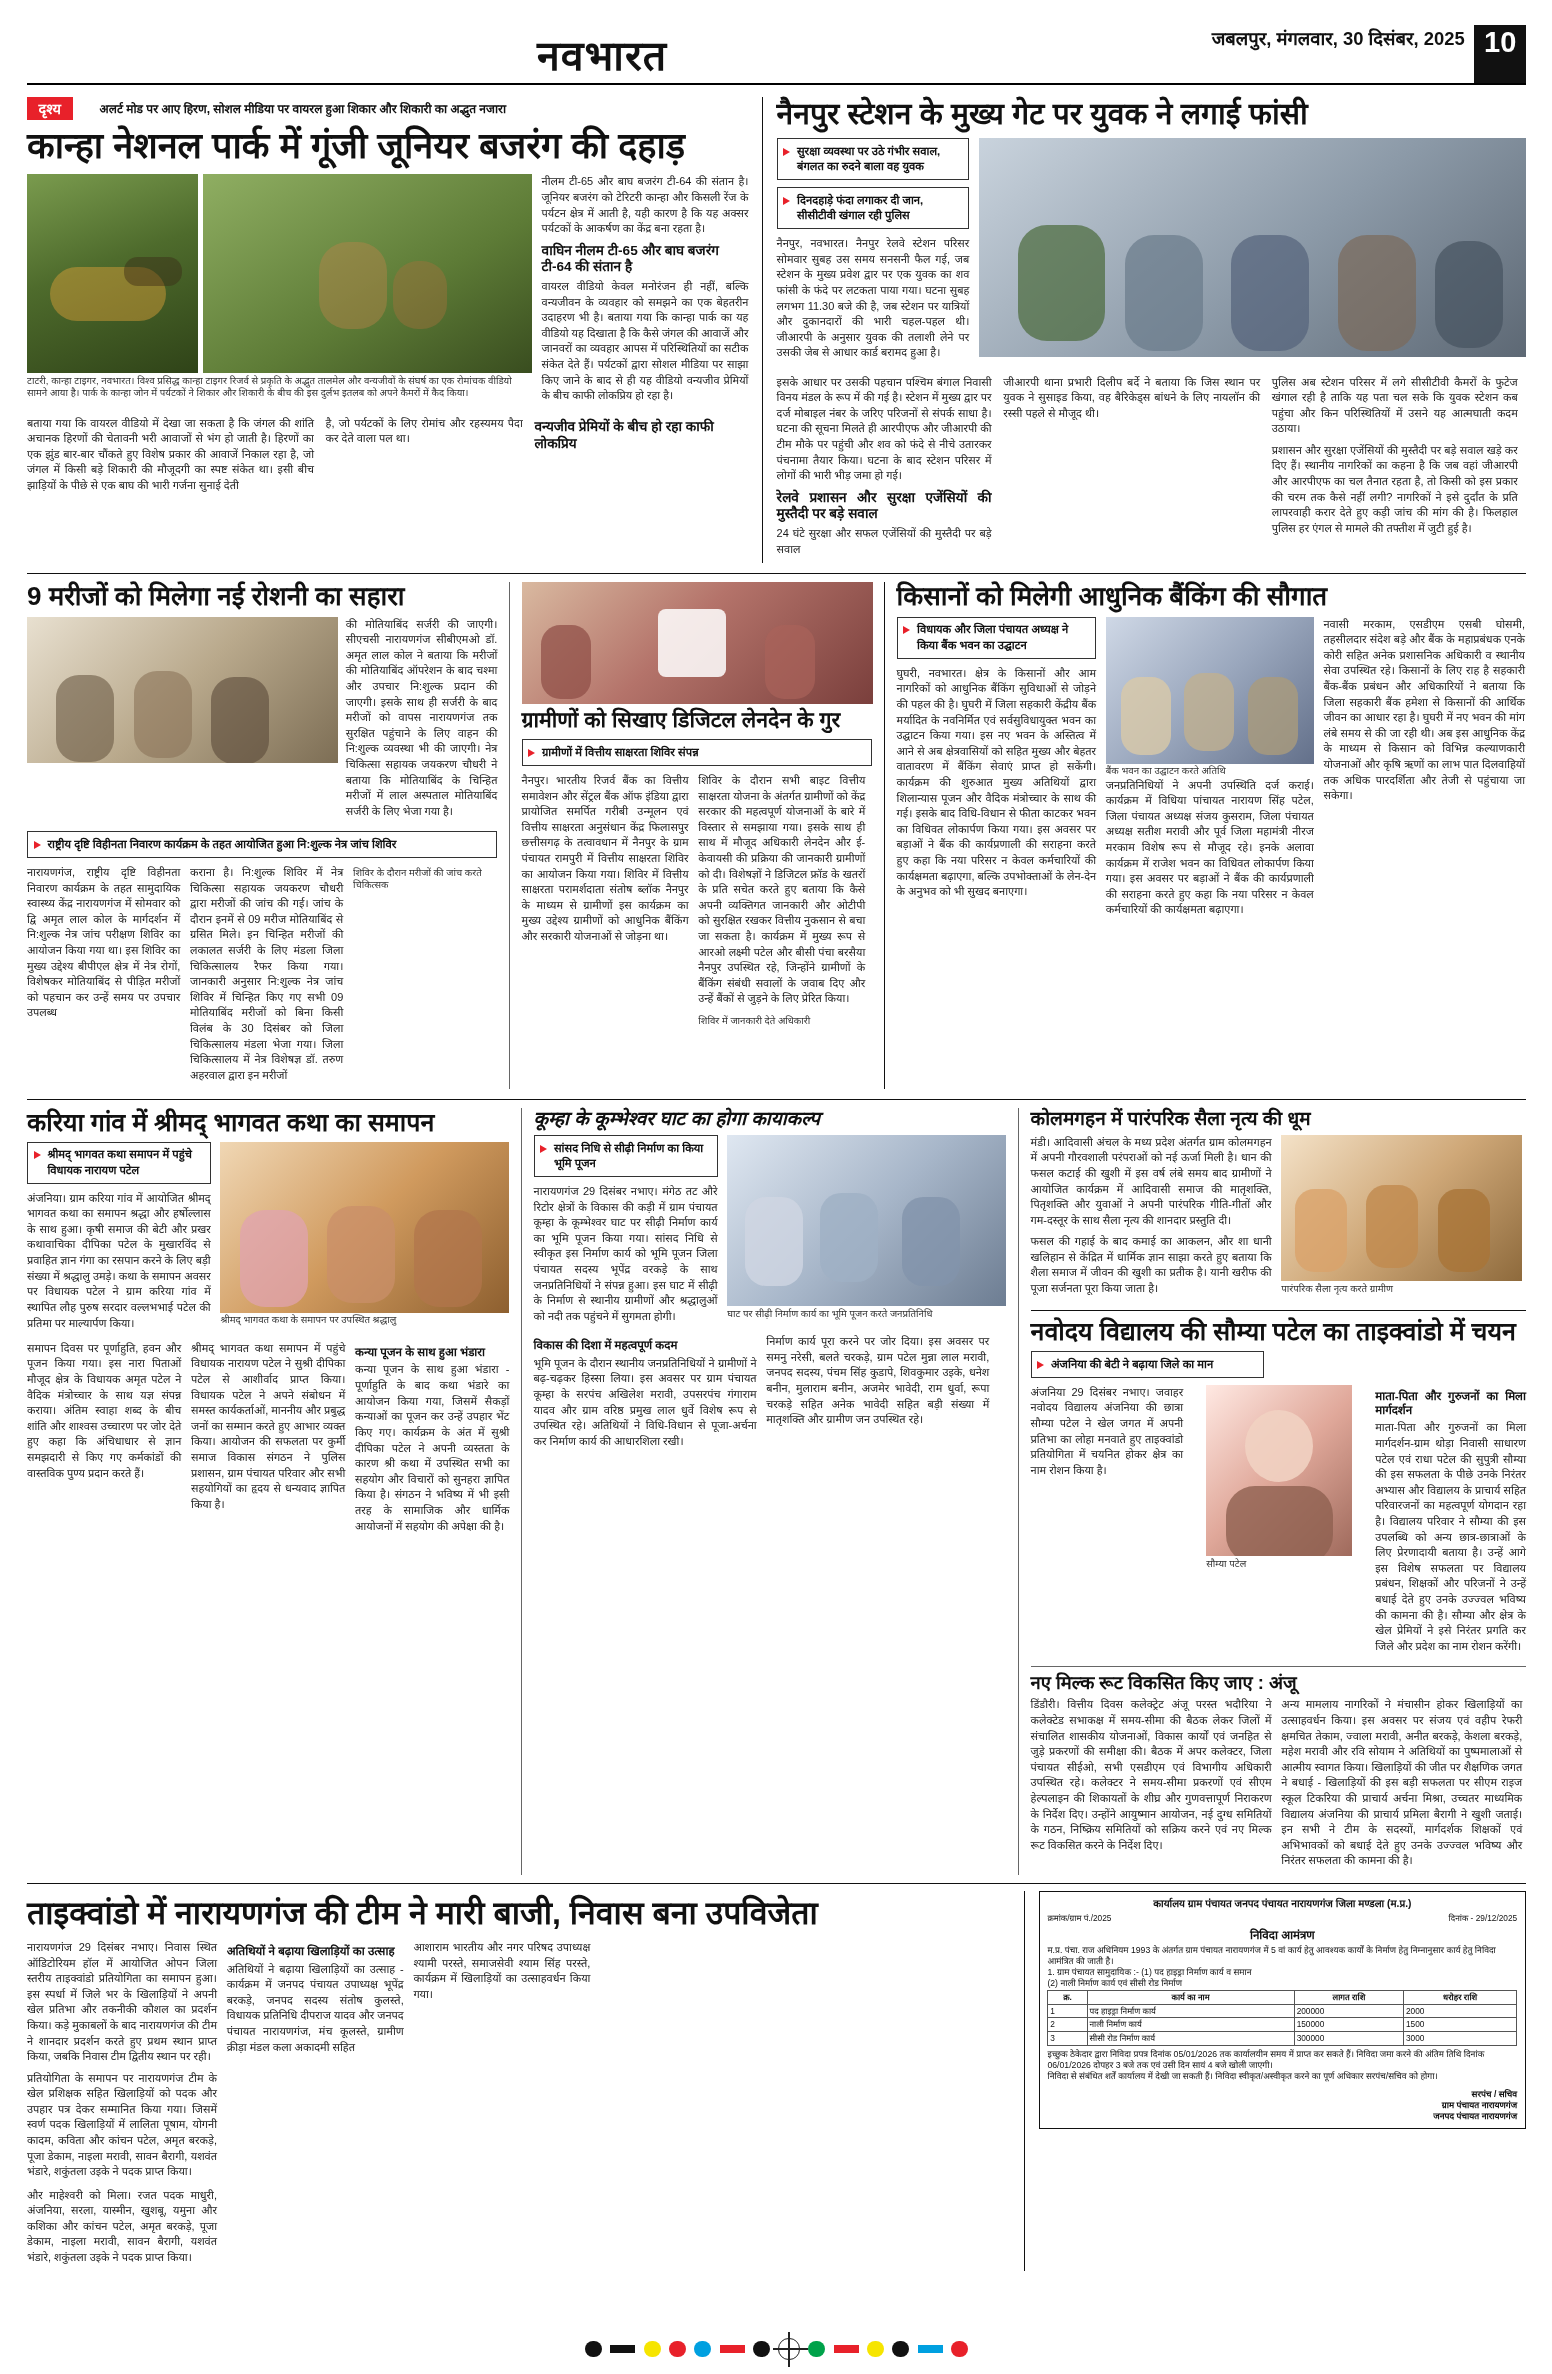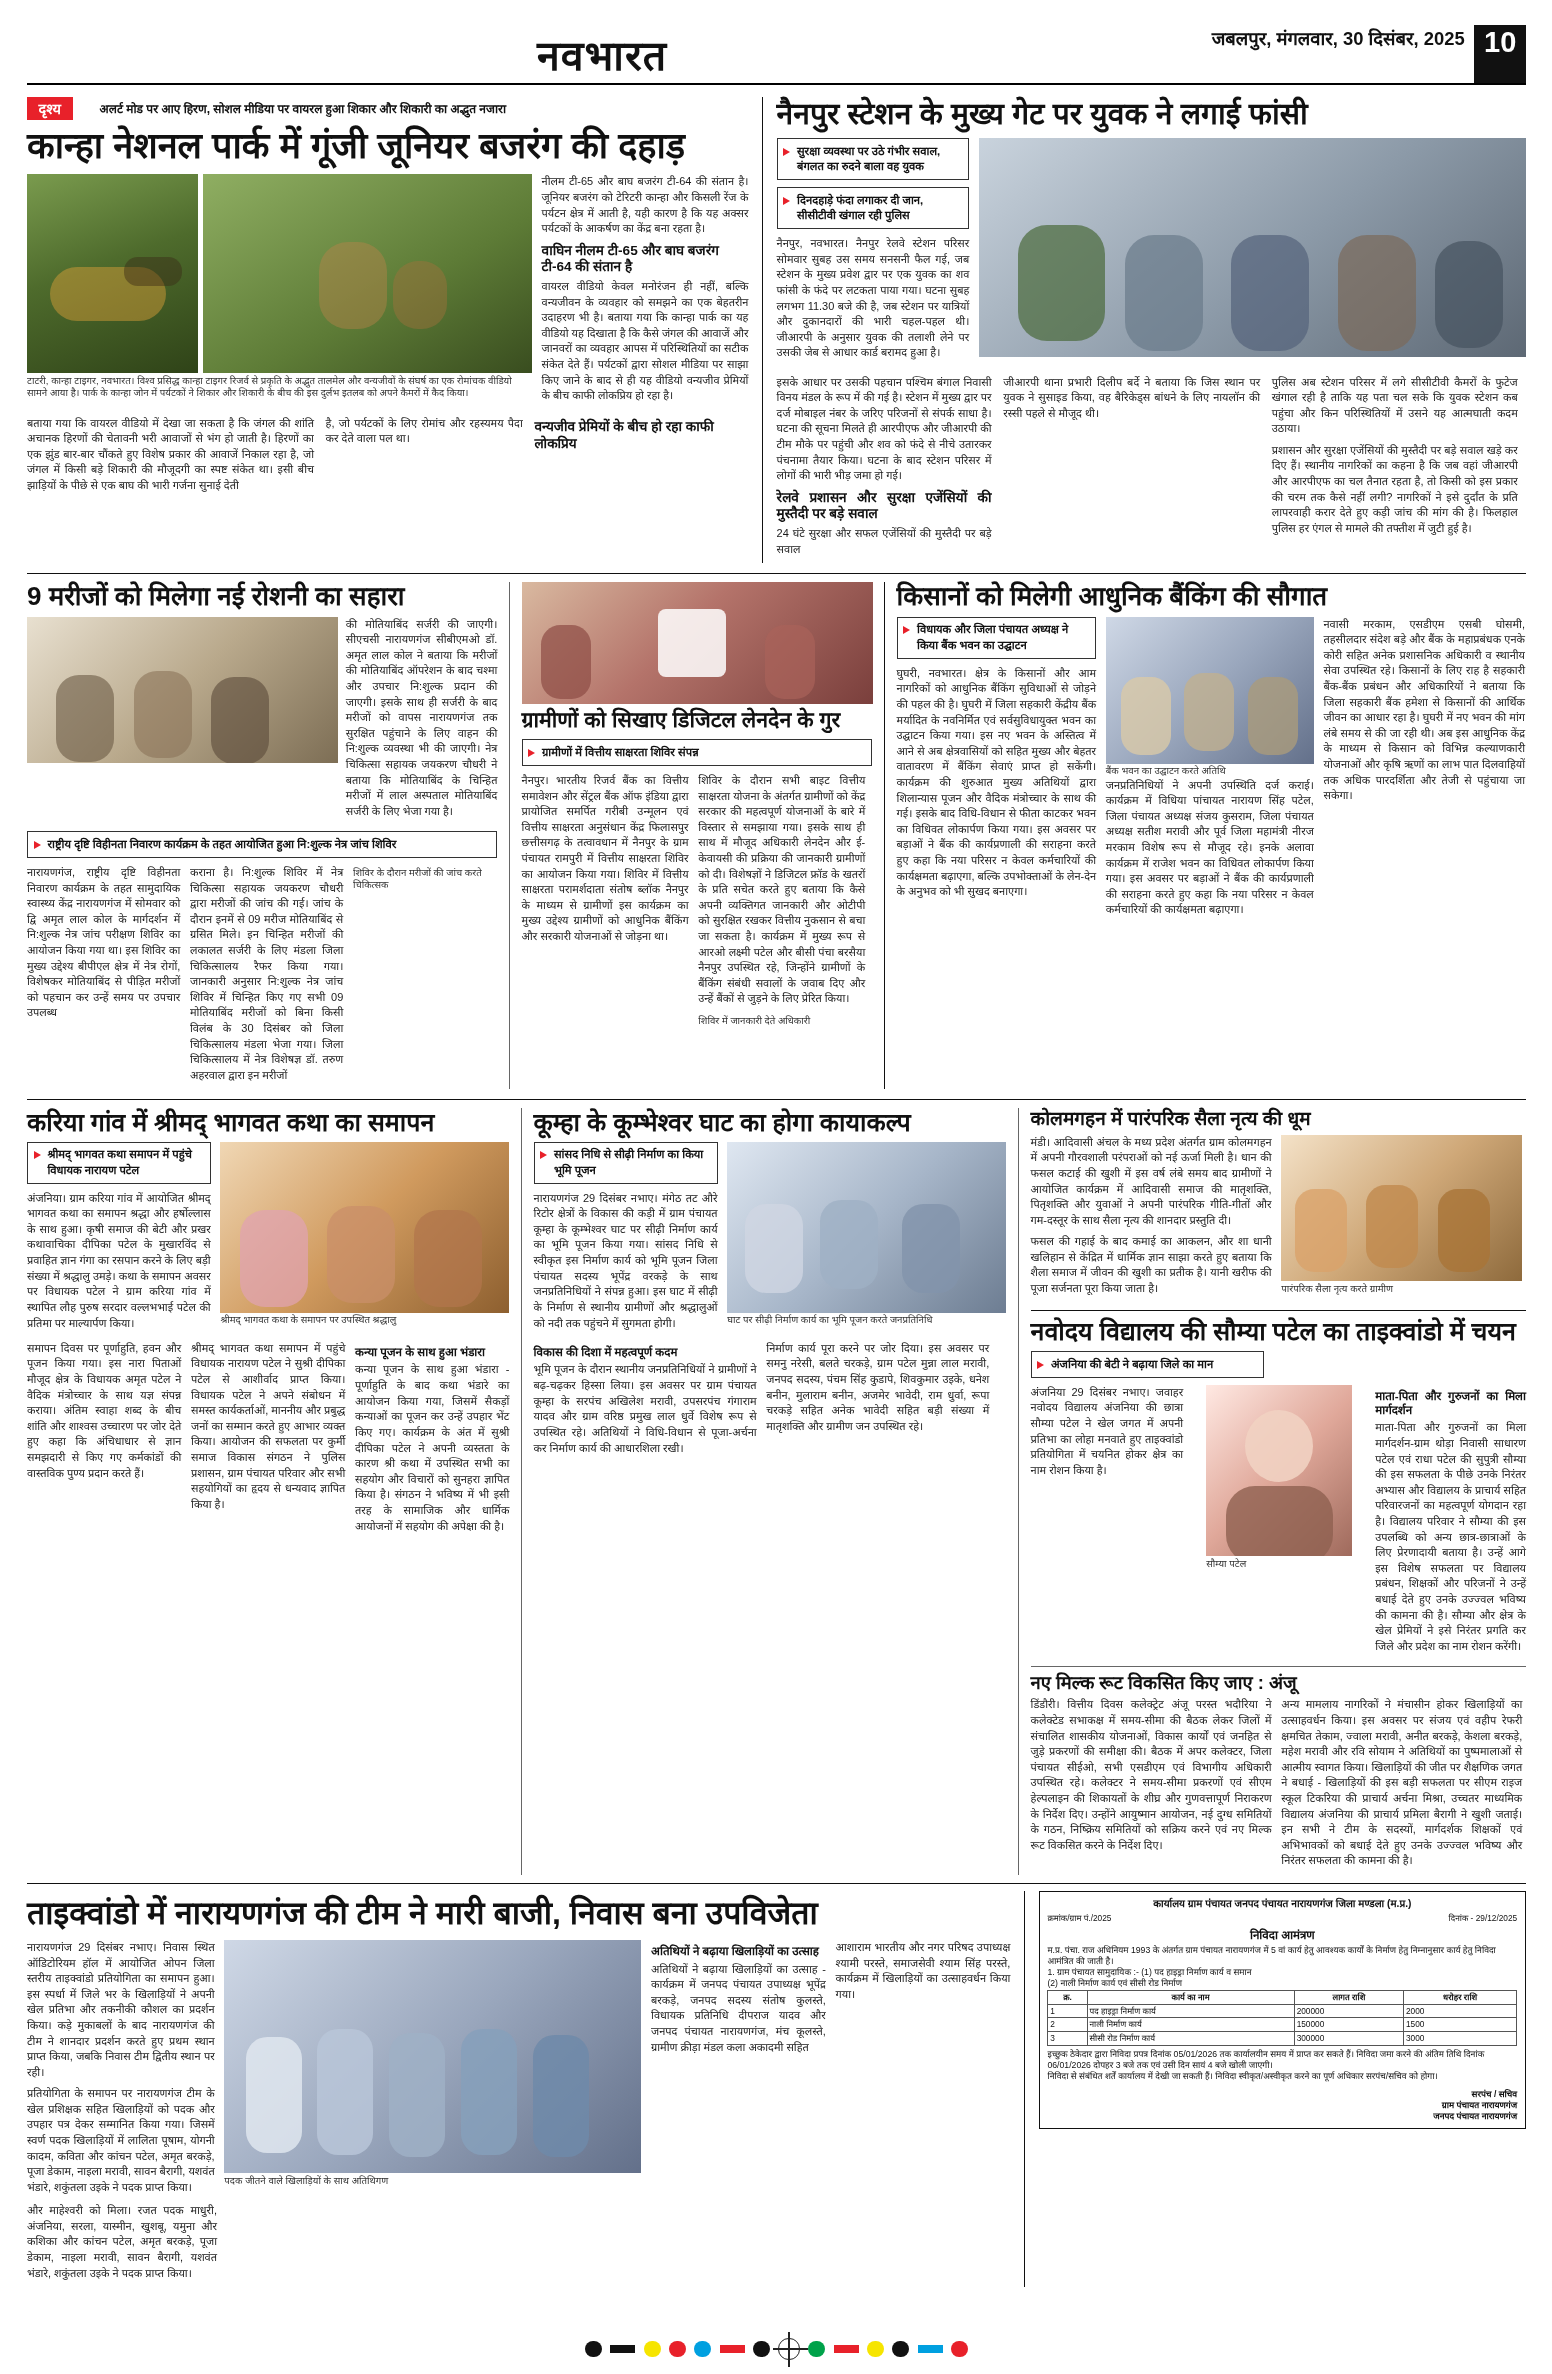--- a/index.html
+++ b/index.html
@@ -398,21 +398,21 @@
           <p>श्रीमद् भागवत कथा समापन में पहुंचे विधायक नारायण पटेल ने सुश्री दीपिका पटेल से आशीर्वाद प्राप्त किया। विधायक पटेल ने अपने संबोधन में समस्त कार्यकर्ताओं, माननीय और प्रबुद्ध जनों का सम्मान करते हुए आभार व्यक्त किया। आयोजन की सफलता पर कुर्मी समाज विकास संगठन ने पुलिस प्रशासन, ग्राम पंचायत परिवार और सभी सहयोगियों का हृदय से धन्यवाद ज्ञापित किया है।</p>
         </div>
         <div style="width:155px;" class="col-text">
           <div class="subhead" style="font-size:11.6px;">कन्या पूजन के साथ हुआ भंडारा</div>
           <p>कन्या पूजन के साथ हुआ भंडारा - पूर्णाहुति के बाद कथा भंडारे का आयोजन किया गया, जिसमें सैकड़ों कन्याओं का पूजन कर उन्हें उपहार भेंट किए गए। कार्यक्रम के अंत में सुश्री दीपिका पटेल ने अपनी व्यस्तता के कारण श्री कथा में उपस्थित सभी का सहयोग और विचारों को सुनहरा ज्ञापित किया है। संगठन ने भविष्य में भी इसी तरह के सामाजिक और धार्मिक आयोजनों में सहयोग की अपेक्षा की है।</p>
         </div>
       </div>
     </div>
 
     <div style="width:497px; padding:0 11.6px; border-right:1px solid #666;">
-      <div class="hl" style="font-size:25px;">कूम्हा के कूम्भेश्वर घाट का होगा कायाकल्प</div>
+      <div class="hl" style="font-size:19px;font-style:italic;">कूम्हा के कूम्भेश्वर घाट का होगा कायाकल्प</div>
       <div class="row" style="margin-top:5.8px; gap:9.7px;">
         <div style="width:184px;">
           <div class="bullet-box">सांसद निधि से सीढ़ी निर्माण का किया भूमि पूजन</div>
           <div class="col-text">
             <p>नारायणगंज 29 दिसंबर नभाए। मंगेठ तट औरे रिटोर क्षेत्रों के विकास की कड़ी में ग्राम पंचायत कूम्हा के कूम्भेश्वर घाट पर सीढ़ी निर्माण कार्य का भूमि पूजन किया गया। सांसद निधि से स्वीकृत इस निर्माण कार्य को भूमि पूजन जिला पंचायत सदस्य भूपेंद्र वरकड़े के साथ जनप्रतिनिधियों ने संपन्न हुआ। इस घाट में सीढ़ी के निर्माण से स्थानीय ग्रामीणों और श्रद्धालुओं को नदी तक पहुंचने में सुगमता होगी।</p>
           </div>
         </div>
         <div style="width:279px;">
           <div class="photo imgH" style="width:279px;height:171px;">
             <div class="ph-blob" style="width:58px;height:89px;background:#cfd6e2;left:17.5px;top:62px;border-radius:21.3px;opacity:.8;"></div>
@@ -485,30 +485,20 @@
     </div>
   </div>
 
   <div style="border-top:1.9px solid #111; margin-top:7.8px; padding-top:7.8px;" class="row">
     <div style="width:998px; padding-right:13.6px; border-right:1.9px solid #111;">
       <div class="hl" style="font-size:32px; margin-top:4.9px;">ताइक्वांडो में नारायणगंज की टीम ने मारी बाजी, निवास बना उपविजेता</div>
       <div class="row" style="margin-top:7.8px; gap:9.7px;">
         <div style="width:190px;" class="col-text">
           <p>नारायणगंज 29 दिसंबर नभाए। निवास स्थित ऑडिटोरियम हॉल में आयोजित ओपन जिला स्तरीय ताइक्वांडो प्रतियोगिता का समापन हुआ। इस स्पर्धा में जिले भर के खिलाड़ियों ने अपनी खेल प्रतिभा और तकनीकी कौशल का प्रदर्शन किया। कड़े मुकाबलों के बाद नारायणगंज की टीम ने शानदार प्रदर्शन करते हुए प्रथम स्थान प्राप्त किया, जबकि निवास टीम द्वितीय स्थान पर रही।</p>
           <p>प्रतियोगिता के समापन पर नारायणगंज टीम के खेल प्रशिक्षक सहित खिलाड़ियों को पदक और उपहार पत्र देकर सम्मानित किया गया। जिसमें स्वर्ण पदक खिलाड़ियों में लालिता पूषाम, योगनी कादम, कविता और कांचन पटेल, अमृत बरकड़े, पूजा डेकाम, नाइला मरावी, सावन बैरागी, यशवंत भंडारे, शकुंतला उइके ने पदक प्राप्त किया।</p>
-        </div>
-        <div style="width:417px;">
-          <div class="photo imgF" style="width:417px;height:233px;">
-            <div class="ph-blob" style="width:56px;height:116px;background:#dfe6ef;left:21.3px;top:97px;border-radius:21.3px;opacity:.85;"></div>
-            <div class="ph-blob" style="width:56px;height:126px;background:#b9c6d8;left:93px;top:89px;border-radius:21.3px;opacity:.85;"></div>
-            <div class="ph-blob" style="width:56px;height:124px;background:#9fb0c6;left:165px;top:93px;border-radius:21.3px;opacity:.85;"></div>
-            <div class="ph-blob" style="width:56px;height:126px;background:#86a0bb;left:237px;top:89px;border-radius:21.3px;opacity:.85;"></div>
-            <div class="ph-blob" style="width:56px;height:122px;background:#6f8aa9;left:309px;top:95px;border-radius:21.3px;opacity:.85;"></div>
-          </div>
-          <div class="cap">पदक जीतने वाले खिलाड़ियों के साथ अतिथिगण</div>
         </div>
         <div style="width:177px;" class="col-text">
           <div class="subhead" style="font-size:11.6px;">अतिथियों ने बढ़ाया खिलाड़ियों का उत्साह</div>
           <p>अतिथियों ने बढ़ाया खिलाड़ियों का उत्साह - कार्यक्रम में जनपद पंचायत उपाध्यक्ष भूपेंद्र बरकड़े, जनपद सदस्य संतोष कुलस्ते, विधायक प्रतिनिधि दीपराज यादव और जनपद पंचायत नारायणगंज, मंच कूलस्ते, ग्रामीण क्रीड़ा मंडल कला अकादमी सहित</p>
         </div>
         <div style="width:177px;" class="col-text">
           <p>आशाराम भारतीय और नगर परिषद उपाध्यक्ष श्यामी परस्ते, समाजसेवी श्याम सिंह परस्ते, कार्यक्रम में खिलाड़ियों का उत्साहवर्धन किया गया।</p>
         </div>
       </div>
       <div class="row" style="gap:9.7px; margin-top:1.9px;">

